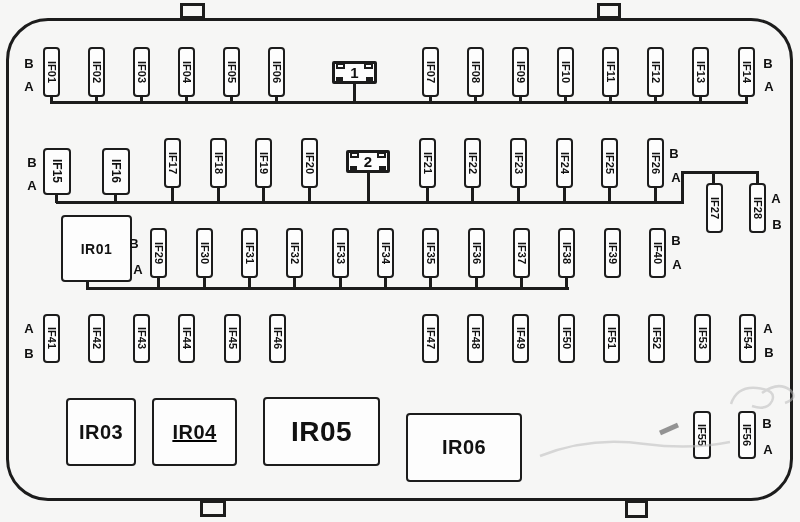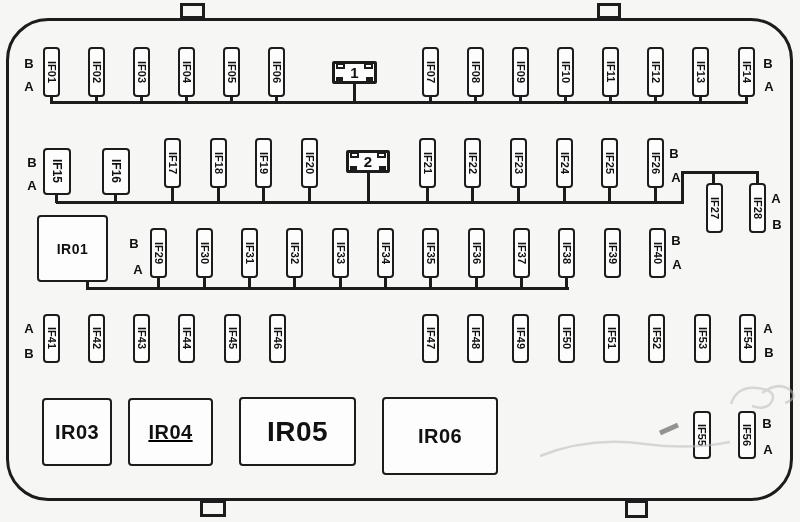--- a/index.html
+++ b/index.html
@@ -27,21 +27,21 @@
     background:var(--fill);box-sizing:border-box;z-index:3;
     display:flex;align-items:center;justify-content:center;
   }
   .vlabel{
     writing-mode:vertical-rl;font-weight:bold;font-size:11px;color:#111;
     letter-spacing:0px;white-space:nowrap;
   }
   .relay{
     position:absolute;border:2.5px solid var(--line);border-radius:4px;
     background:var(--fill);box-sizing:border-box;z-index:3;
-    display:flex;align-items:center;justify-content:center;
+    display:flex;align-items:center;justify-content:center;margin-left:24px;
   }
   .hlabel{font-weight:bold;color:#111;letter-spacing:0.5px;}
   .connector{
     position:absolute;border:3px solid var(--line);border-radius:2px;
     background:var(--fill);box-sizing:border-box;z-index:3;
     display:flex;align-items:center;justify-content:center;
   }
   .clabel{font-weight:bold;font-size:15px;color:#111;line-height:1;}
   .notch{
     position:absolute;width:9px;height:6px;border:2px solid var(--line);
@@ -295,21 +295,21 @@
     </div>
     <div class="relay" style="left: 42px; top: 398px; width: 70px; height: 68px;">
       <span class="hlabel" style="font-size: 20px;">IR03</span>
     </div>
     <div class="relay" style="left: 128px; top: 398px; width: 85px; height: 68px; text-decoration: underline;">
       <span class="hlabel" style="font-size: 20px;">IR04</span>
     </div>
     <div class="relay" style="left: 239px; top: 397px; width: 117px; height: 69px;">
       <span class="hlabel" style="font-size: 28px;">IR05</span>
     </div>
-    <div class="relay" style="left: 382px; top: 397px; width: 116px; height: 78px;">
+    <div class="relay" style="left: 382px; top: 413px; width: 116px; height: 69px;">
       <span class="hlabel" style="font-size: 20px;">IR06</span>
     </div>
     <div class="connector" style="left: 332px; top: 61px; width: 45px; height: 23px;">
       <div class="notch nl"></div>
       <div class="notch nr"></div>
       <div class="nub pl"></div>
       <div class="nub pr"></div>
       <span class="clabel">1</span>
     </div>
     <div class="connector" style="left: 346px; top: 150px; width: 44px; height: 23px;">

